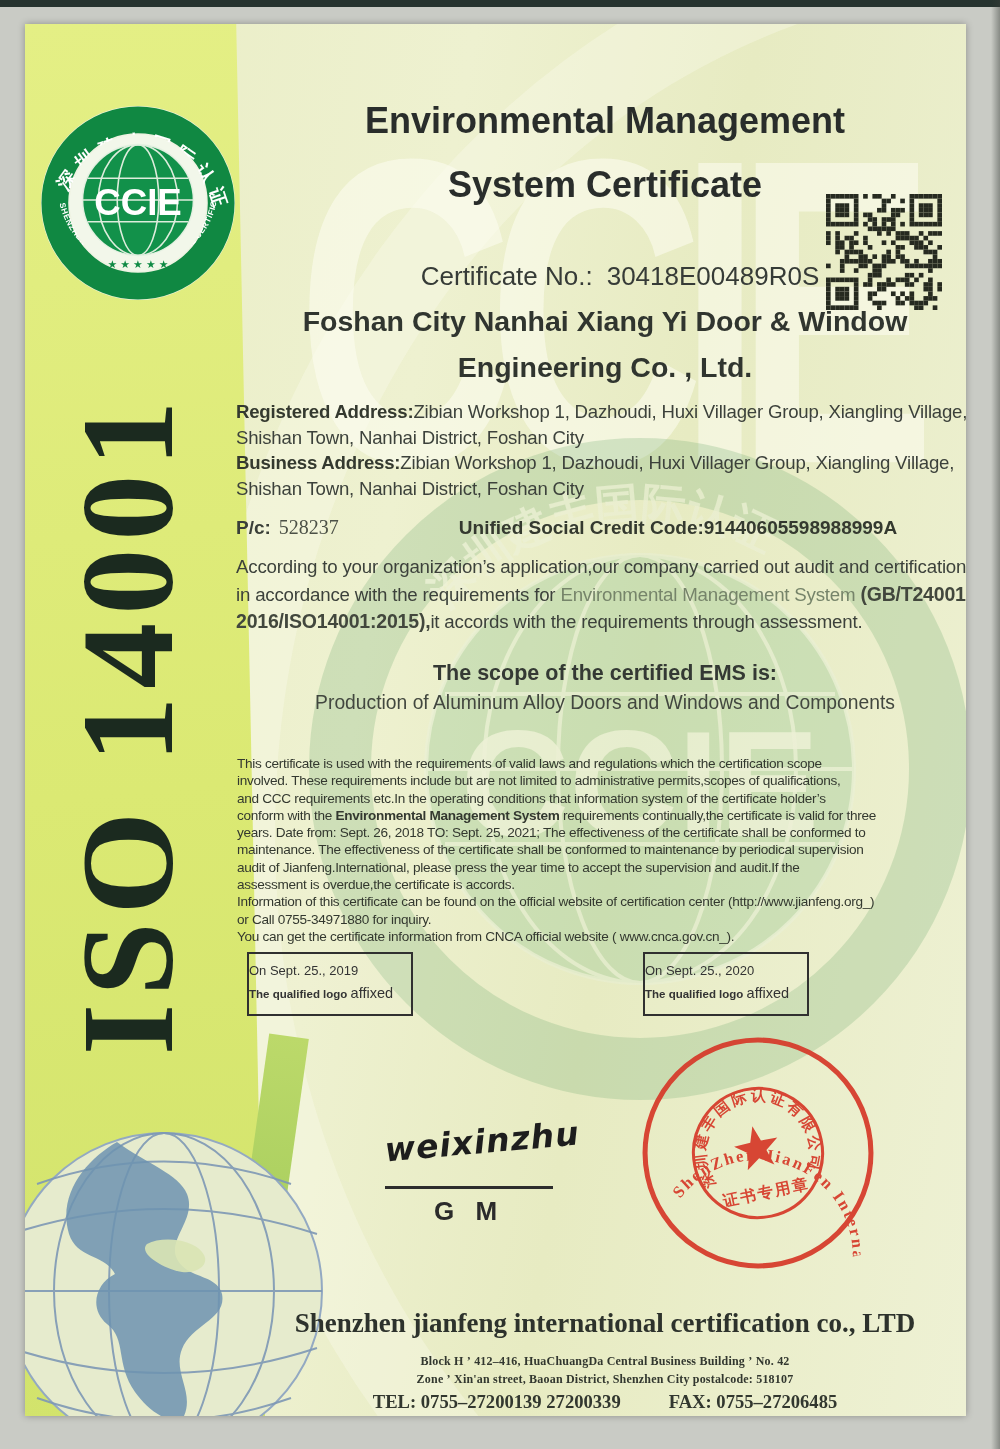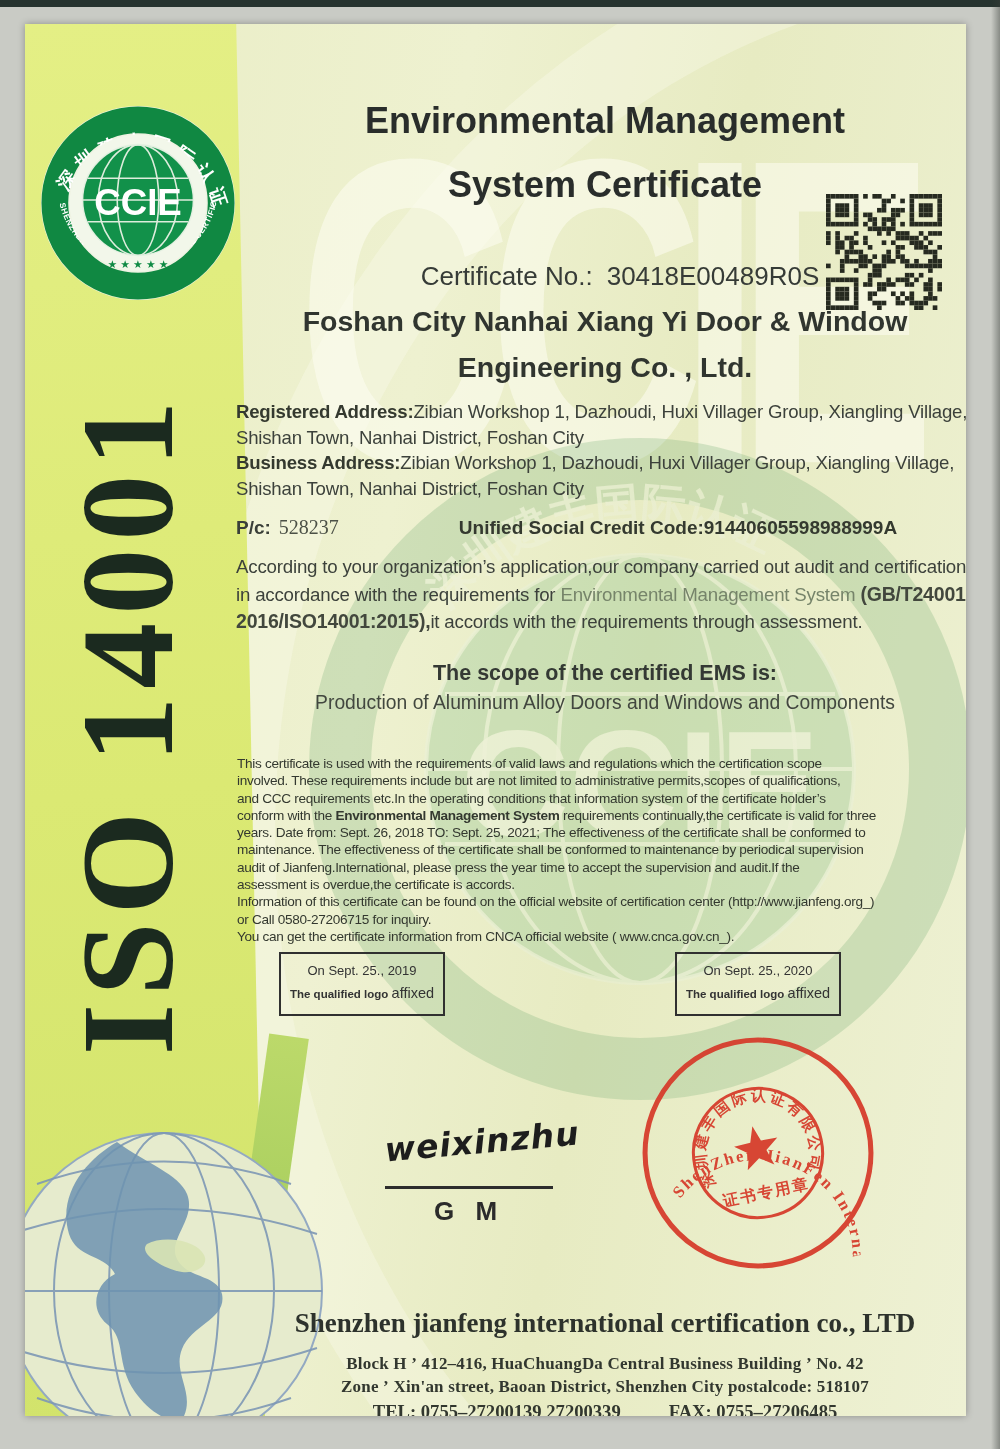--- a/index.html
+++ b/index.html
@@ -50,36 +50,36 @@
   .statement .ems{color:#76846a;}
   .statement .std{font-weight:bold;color:#42473d;font-size:19.5px;}
   .scopehead{left:212px;top:637px;width:736px;text-align:center;font-size:21.5px;font-weight:bold;color:#343934;}
   .scopeval{left:212px;top:668px;width:736px;text-align:center;font-size:19.3px;color:#42473f;}
   .issued{left:212px;top:694px;width:736px;text-align:center;color:#3f443e;}
   .issued .lab{font-weight:bold;font-size:23px;color:#2f342e;}
   .issued .val{font-size:21px;}
   .fine{left:212px;top:731px;width:748px;font-size:13.6px;letter-spacing:-0.3px;
         line-height:17.3px;color:#33382f;white-space:nowrap;}
   .fine b{font-weight:bold;}
-  .sbox{top:928px;width:162px;height:60px;border:2px solid #303030;text-align:center;color:#333;background:rgba(255,255,255,.06);margin-left:32px;}
+  .sbox{top:928px;width:162px;height:60px;border:2px solid #303030;text-align:left;color:#333;background:rgba(255,255,255,.06);}
   .sbox .d{font-size:13px;margin-top:9px;}
   .sbox .c{font-size:11.5px;font-weight:bold;margin-top:7px;}
   .sbox .c .aff{font-size:14.5px;font-weight:normal;}
   .sbox1{left:222px;} .sbox2{left:618px;}
   .seal{left:612px;top:1008px;width:242px;height:242px;transform:rotate(-12deg);opacity:.94;
         mix-blend-mode:multiply;}
   .signame{left:352px;top:1098px;width:210px;text-align:center;white-space:nowrap;
         font-family:"DejaVu Sans",sans-serif;font-style:italic;font-weight:bold;font-size:33px;
         letter-spacing:1px;color:#1d1d1d;transform:rotate(-5deg);}
   .sigline{left:360px;top:1162px;width:168px;height:3px;background:#2d2d2d;}
   .sigtitle{left:360px;top:1172px;width:168px;text-align:center;font-size:26px;font-weight:bold;
         letter-spacing:7px;color:#2b2b2b;}
   .footer{left:205px;top:1284px;width:750px;text-align:center;font-family:Liberation Serif, serif;color:#32372f;}
   .footer .co{font-size:27px;font-weight:bold;color:#2d322c;margin-bottom:15px;}
-  .footer .l{font-size:17px;font-weight:bold;margin-bottom:3px;letter-spacing:.2px;}
+  .footer .l{font-size:12px;font-weight:bold;margin-bottom:3px;letter-spacing:.2px;}
   .footer .tf{font-size:18.6px;font-weight:bold;margin-top:4px;}
   .footer .tf .fax{margin-left:48px;}
   .footer .url{font-size:16.5px;font-weight:bold;letter-spacing:3.5px;margin-top:5px;}
 </style>
 </head>
 <body>
 
 <div class="topline"></div>
 
 <div class="paper">
@@ -478,21 +478,21 @@
     <div class="abs fine">
       <div>This certificate is used with the requirements of valid laws and regulations which the certification scope</div>
       <div>involved. These requirements include but are not limited to administrative permits,scopes of qualifications,</div>
       <div>and CCC requirements etc.In the operating conditions that information system of the certificate holder’s</div>
       <div><span>conform with the </span><b>Environmental Management System</b><span> requirements continually,the certificate is valid for three</span></div>
       <div>years. Date from:   Sept. 26, 2018 TO: Sept. 25, 2021; The effectiveness of the certificate shall be conformed to</div>
       <div>maintenance. The effectiveness of the certificate shall be conformed to maintenance by periodical supervision</div>
       <div>audit of Jianfeng.International, please press the year time to accept the supervision and audit.If the</div>
       <div>assessment is overdue,the certificate is accords.</div>
       <div>Information of this certificate can be found on the official website of certification center (http://www.jianfeng.org_)</div>
-      <div>or Call 0580-27206715 for inquiry.</div>
+      <div>or Call 0755-34971880 for inquiry.</div>
       <div>You can get the certificate information from CNCA official website ( www.cnca.gov.cn_).</div>
     </div>
 
     <div class="abs sbox sbox1">
       <div class="d">On Sept. 25., 2019</div>
       <div class="c"><span>The qualified logo </span><span class="aff">affixed</span></div>
     </div>
     <div class="abs sbox sbox2">
       <div class="d">On Sept. 25., 2020</div>
       <div class="c"><span>The qualified logo </span><span class="aff">affixed</span></div>

